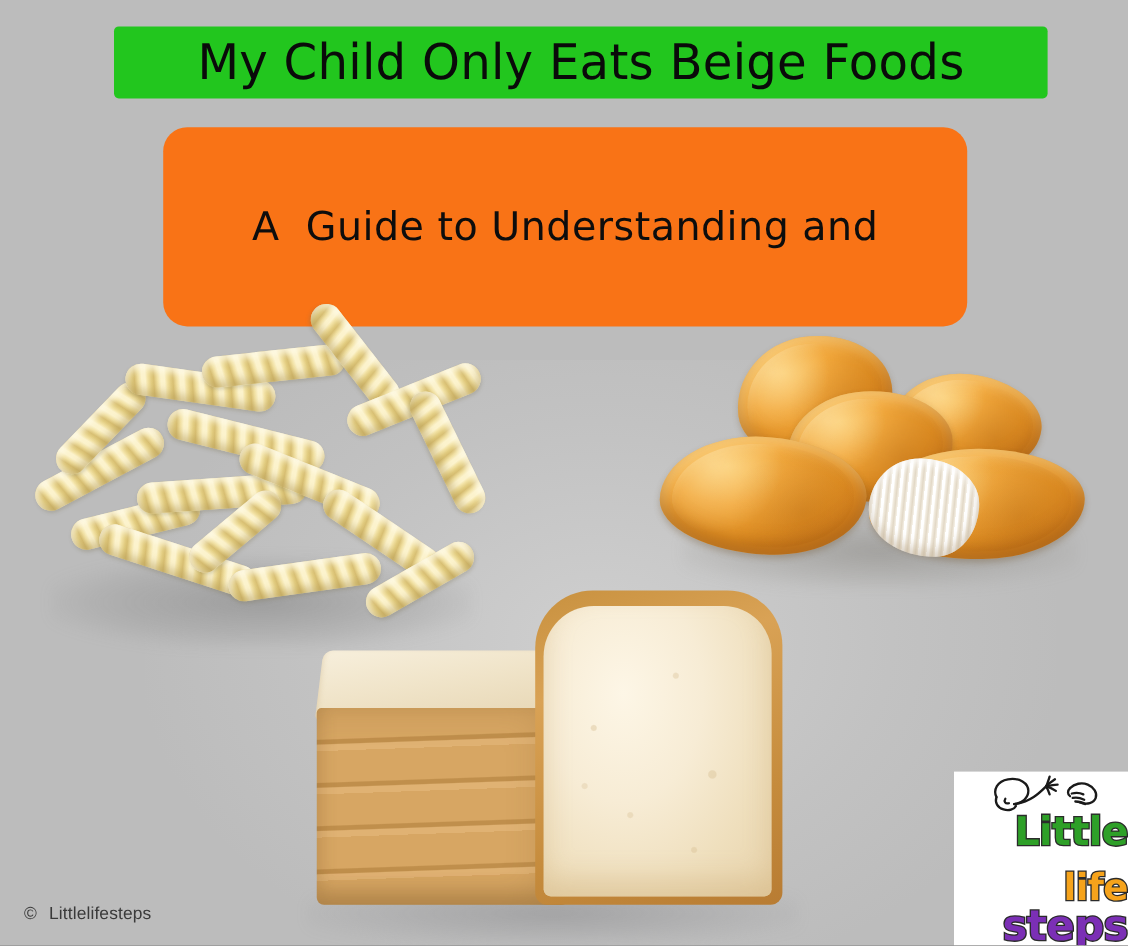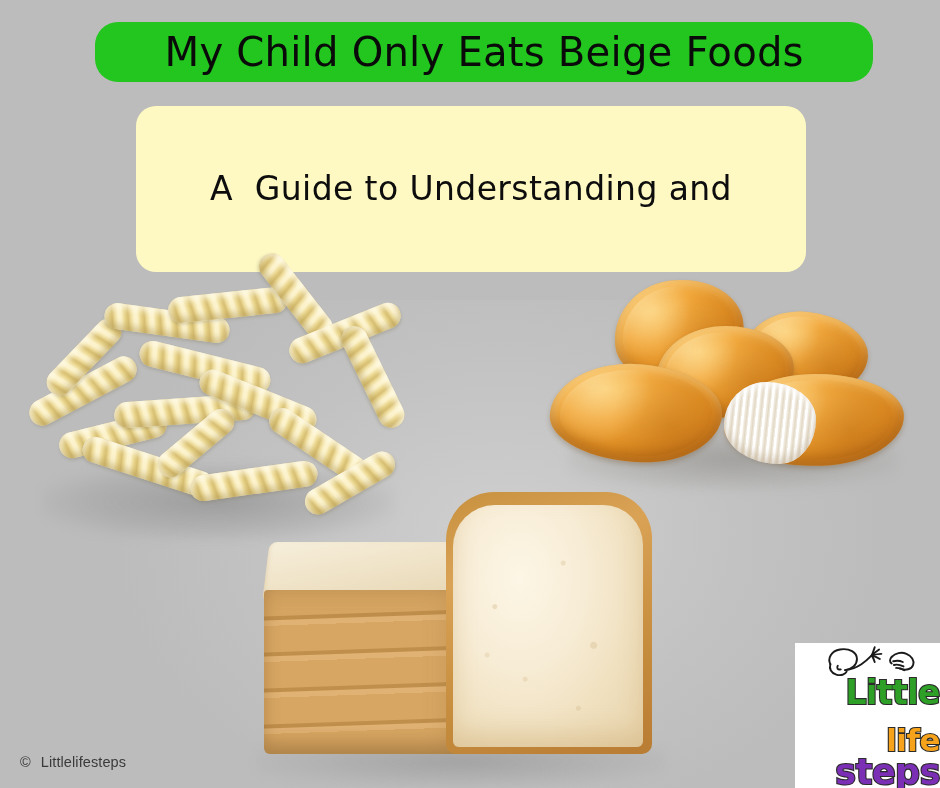--- a/index.html
+++ b/index.html
@@ -36,21 +36,21 @@
   }
 
   
   .title-banner {
     position: absolute;
     left: 95px;
     top: 22px;
     width: 778px;
     height: 60px;
     background: #22c61e;
-    border-radius: 23px;
+    border-radius: 4px;
     display: flex;
     align-items: center;
     justify-content: center;
   }
   .title-text {
     font-family: "DejaVu Sans", sans-serif;
     font-size: 41px;
     font-weight: 400;
     color: #0a0a0a;
     letter-spacing: 0.2px;
@@ -59,21 +59,21 @@
     transform: scaleX(0.98);
   }
 
   
   .subtitle-card {
     position: absolute;
     left: 136px;
     top: 106px;
     width: 670px;
     height: 166px;
-    background: #fef9c3;
+    background: #f97316;
     border-radius: 20px;
     display: flex;
     flex-direction: column;
     align-items: center;
     justify-content: center;
     padding: 6px 26px;
   }
   .subtitle-line {
     font-family: "DejaVu Sans", sans-serif;
     font-size: 33px;

